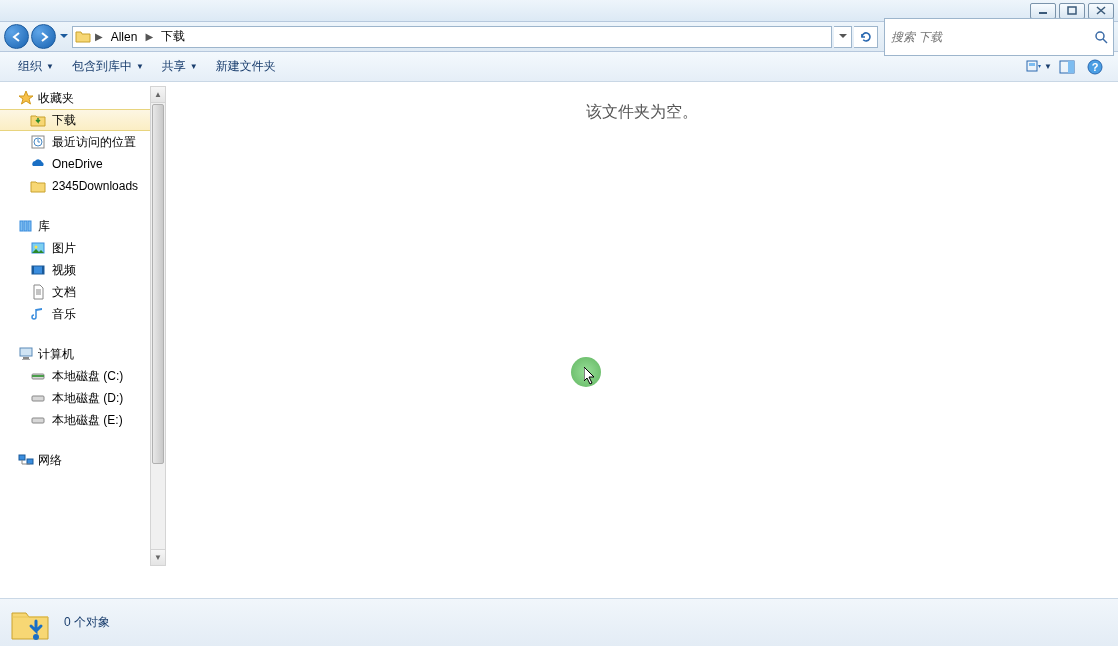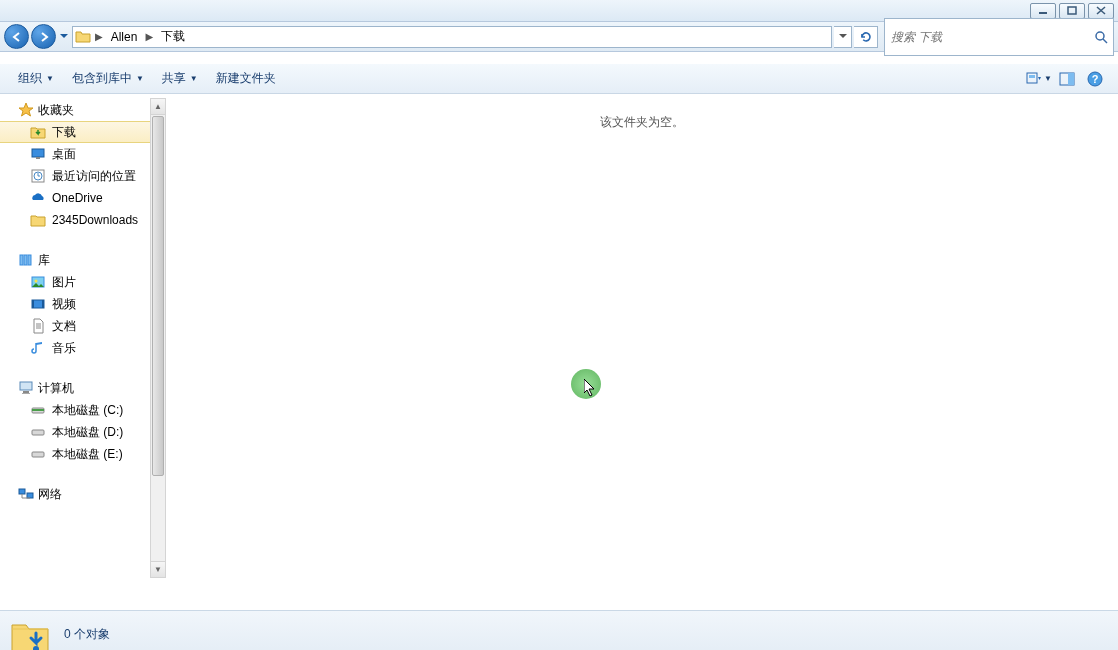--- a/index.html
+++ b/index.html
@@ -18,35 +18,35 @@
 .address { flex: 1; height: 22px; background: #fff; border: 1px solid #9db5cc; display: flex; align-items: center; font-size: 12px; padding-left: 2px; gap: 4px; }
 .address .seg { padding: 0 4px; display: inline-flex; align-items: center; height: 100%; }
 .address .sep { color: #555; font-size: 10px; }
 .addr-drop { width: 18px; height: 22px; border: 1px solid #9db5cc; border-left: none; background: #fff; display: flex; align-items: center; justify-content: center; }
 .refresh { width: 24px; height: 22px; border: 1px solid #9db5cc; border-left: none; background: #fff; display: flex; align-items: center; justify-content: center; }
 .searchbox { width: 230px; height: 38px; border: 1px solid #9db5cc; background: #fff; display: flex; align-items: center; margin-left: 4px; }
 .searchbox input { flex: 1; border: none; outline: none; font-size: 12px; font-style: italic; color: #777; padding-left: 6px; background: transparent; }
 .searchbox .sicon { width: 24px; height: 100%; display: flex; align-items: center; justify-content: center; color: #3a6aa6; }
 
 
-.toolbar { height: 30px; background: linear-gradient(to bottom, #f4f9fd, #e5eef7); border-bottom: 1px solid #c9d7e5; display: flex; align-items: center; font-size: 12px; color: #1a3e6e; padding: 0 10px; gap: 2px; margin-top: 12px; }
+.toolbar { height: 30px; background: linear-gradient(to bottom, #f4f9fd, #e5eef7); border-bottom: 1px solid #c9d7e5; display: flex; align-items: center; font-size: 12px; color: #1a3e6e; padding: 0 10px; gap: 2px; }
 .toolbar .titem { padding: 3px 8px; display: inline-flex; align-items: center; gap: 4px; }
 .toolbar .spacer { flex: 1; }
 .toolbar .ricon { width: 26px; height: 22px; display: flex; align-items: center; justify-content: center; }
 .toolbar .tri { font-size: 8px; color: #1a3e6e; }
 
 
 .body { display: flex; height: 516px; }
 .sidebar { width: 150px; background: #fff; overflow: hidden; font-size: 12px; padding-top: 5px; }
 .splitter { width: 16px; background: #fff; display: flex; justify-content: center; padding-top: 4px; }
 .scrollbar { width: 16px; height: 480px; background: #f0f0f0; border: 1px solid #d4d4d4; position: relative; }
 .scrollbar .arrow { height: 16px; width: 100%; background: linear-gradient(to bottom,#f6f6f6,#e4e4e4); border-bottom: 1px solid #d4d4d4; display:flex;align-items:center;justify-content:center; font-size:8px;color:#666; }
 .scrollbar .arrow.bot { position:absolute; bottom:0; border-top:1px solid #d4d4d4; border-bottom:none;}
 .scrollbar .thumb { position: absolute; top: 17px; left: 1px; right: 1px; height: 360px; background: linear-gradient(to right,#e8e8e8,#c8c8c8); border: 1px solid #b0b0b0; border-radius: 2px; }
-.content { flex: 1; background: #fff; text-align: center; padding-top: 20px; font-size: 12px; color: #555; position: relative; }
+.content { flex: 1; background: #fff; text-align: center; padding-top: 20px; font-size: 16px; color: #555; position: relative; }
 
 
 .tree-item { display: flex; align-items: center; height: 22px; padding-left: 14px; gap: 6px; white-space: nowrap; overflow: hidden; }
 .tree-item.selected { background: linear-gradient(to bottom, #fdf6e3, #fbeec4); border: 1px solid #e8d47e; border-left: none; border-right: none; }
 .tree-sub { padding-left: 30px; }
 .tree-group { margin-bottom: 18px; }
 .tree-head { display: flex; align-items: center; height: 22px; padding-left: 4px; gap: 4px; }
 .caret { font-size: 9px; color: #808080; display: inline-block; width: 10px; text-align: center; }
 .ticon { width: 16px; height: 16px; display: inline-flex; align-items: center; justify-content: center; }
 
@@ -187,29 +187,20 @@
             <svg width="16" height="16" viewBox="0 0 16 16">
               <path d="M1 4 h5 l1 1 h8 v9 h-14 z" fill="#f7d774" stroke="#c9a22e"></path>
               <path d="M8 6 v4 l-2 -2 m2 2 l2 -2" stroke="#2a8a2a" stroke-width="1.5" fill="none"></path>
             </svg>
           </span>
         <span>下载</span>
       </div>
       <div class="tree-item tree-sub">
         <span class="ticon">
             <svg width="16" height="16" viewBox="0 0 16 16">
-              <rect x="2" y="3" width="12" height="8" fill="#3a8dde" stroke="#1a5a9a"></rect>
-              <rect x="6" y="11" width="4" height="2" fill="#888"></rect>
-            </svg>
-          </span>
-        <span>桌面</span>
-      </div>
-      <div class="tree-item tree-sub">
-        <span class="ticon">
-            <svg width="16" height="16" viewBox="0 0 16 16">
               <rect x="2" y="2" width="12" height="12" fill="#fff" stroke="#888"></rect>
               <circle cx="8" cy="8" r="4" fill="none" stroke="#4a8ac4"></circle>
               <path d="M8 5 v3 h2" stroke="#4a8ac4" fill="none"></path>
             </svg>
           </span>
         <span>最近访问的位置</span>
       </div>
       <div class="tree-item tree-sub">
         <span class="ticon">
             <svg width="16" height="16" viewBox="0 0 16 16">

